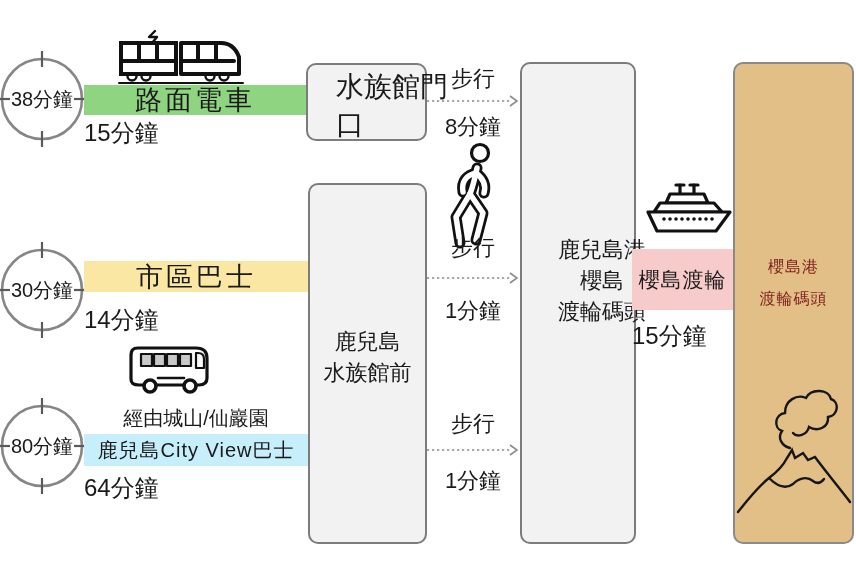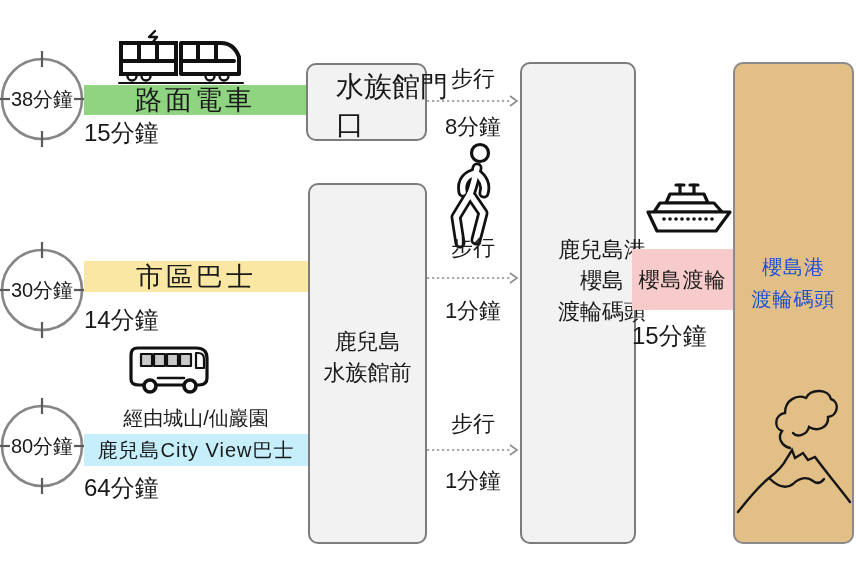--- a/index.html
+++ b/index.html
@@ -20,21 +20,21 @@
   
   .duration { position:absolute; text-align:left; font-size:24px; }
   .via-text { position:absolute; text-align:center; font-size:20px; }
   
   .box { position:absolute; background:#f2f2f2; border:2px solid #7c7c7c; border-radius:10px; }
   .box-label-center { position:absolute; left:0; width:100%; text-align:center;
     font-size:22px; line-height:31px; }
   .entrance-label { position:absolute; left:0; top:4px; width:100%; height:100%;
     display:flex; align-items:center; justify-content:center; font-size:28px;margin-left:28px; }
   .tan-box { background:#e2bf86; border:2px solid #8a8a8a; }
-  .tan-label { font-size:20px; line-height:32px; color:#1d4ed8; letter-spacing:1px; }
+  .tan-label { font-size:16px; line-height:32px; color:#7f1d1d; letter-spacing:1px; }
   
   .walk-label { position:absolute; text-align:center; font-size:22px; width:92px; }
   .walk-duration { position:absolute; text-align:center; font-size:22px; width:92px; }
   .arrow { position:absolute; width:94px; height:14px; }
   .icon { position:absolute; }
 </style>
 </head>
 <body>
 
 <div class="canvas">

